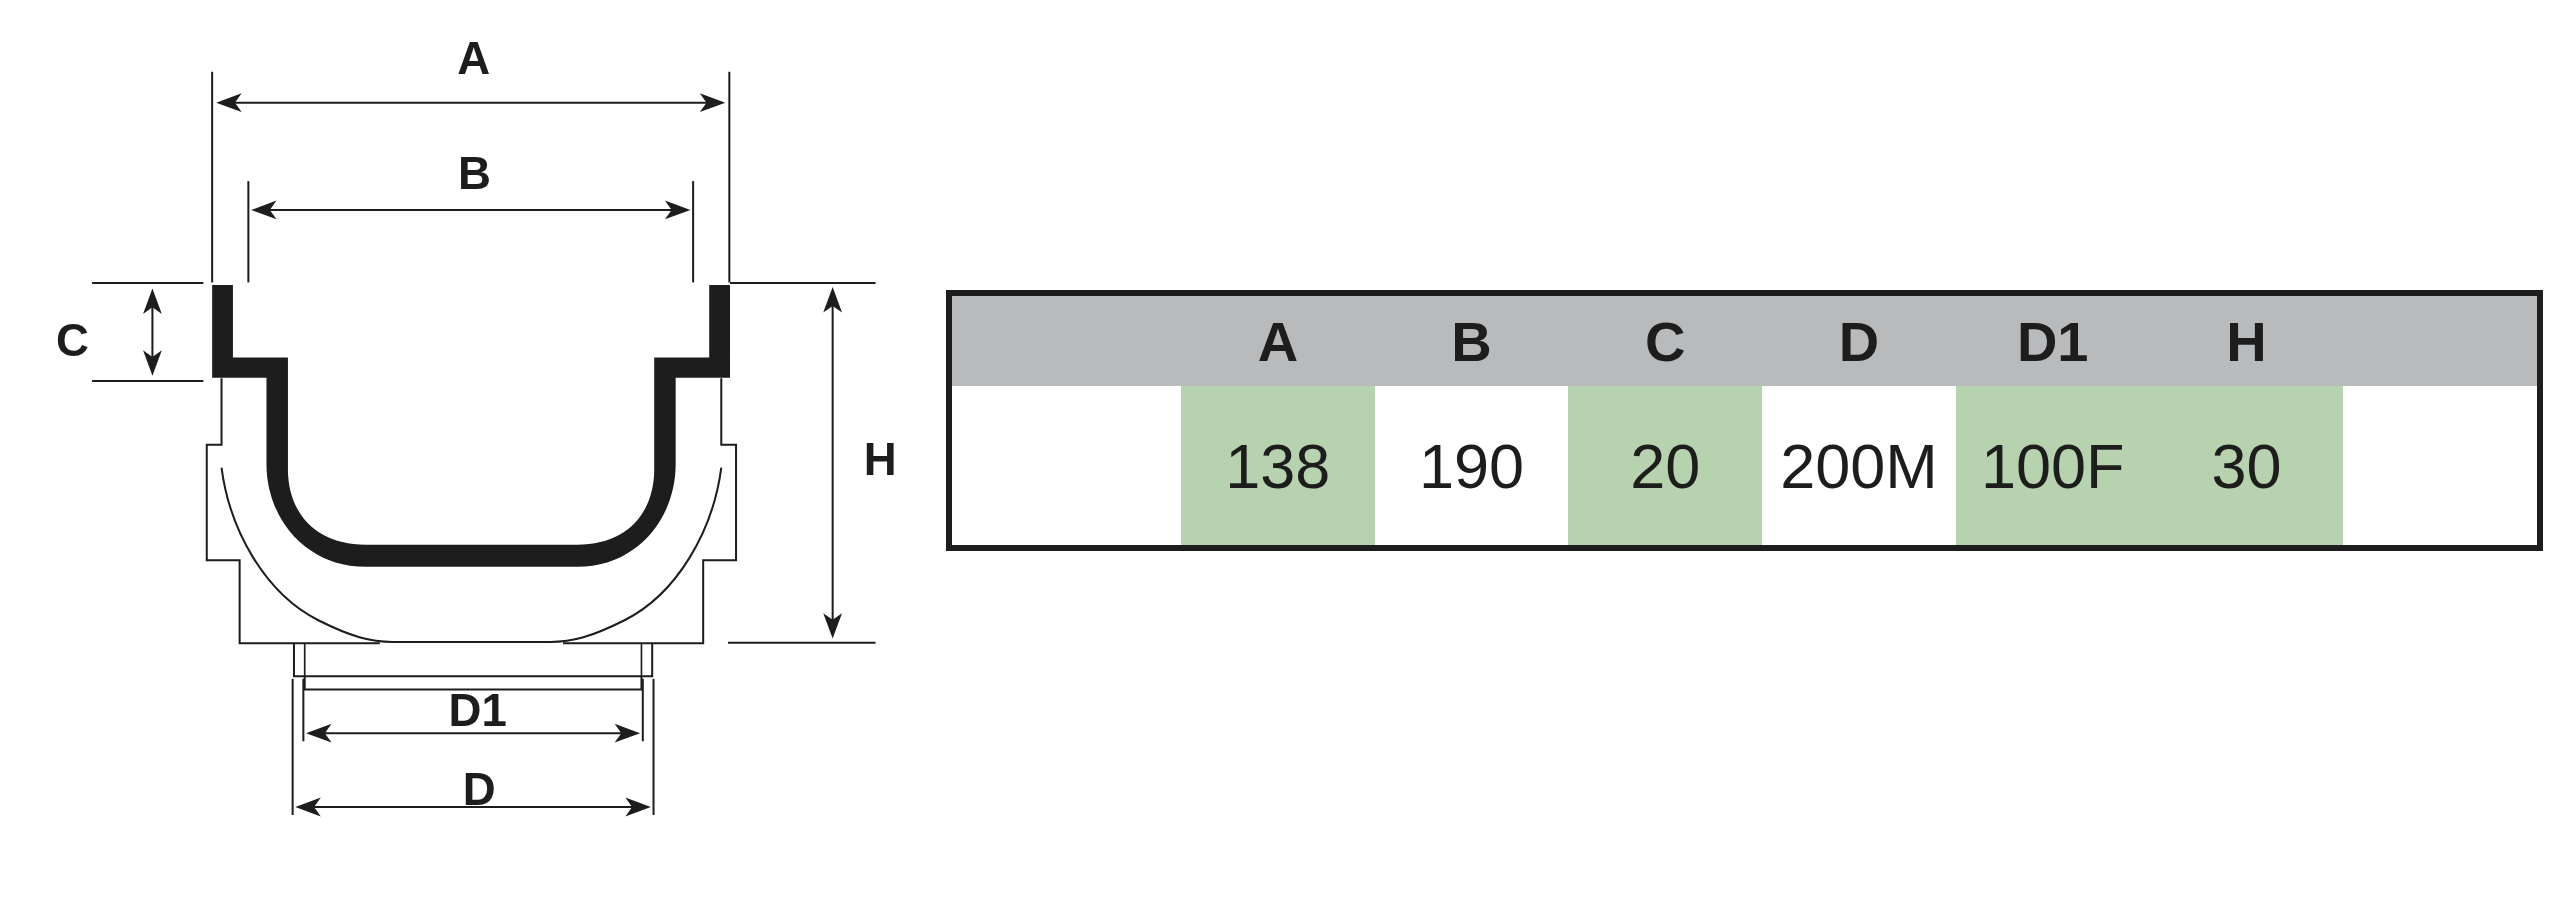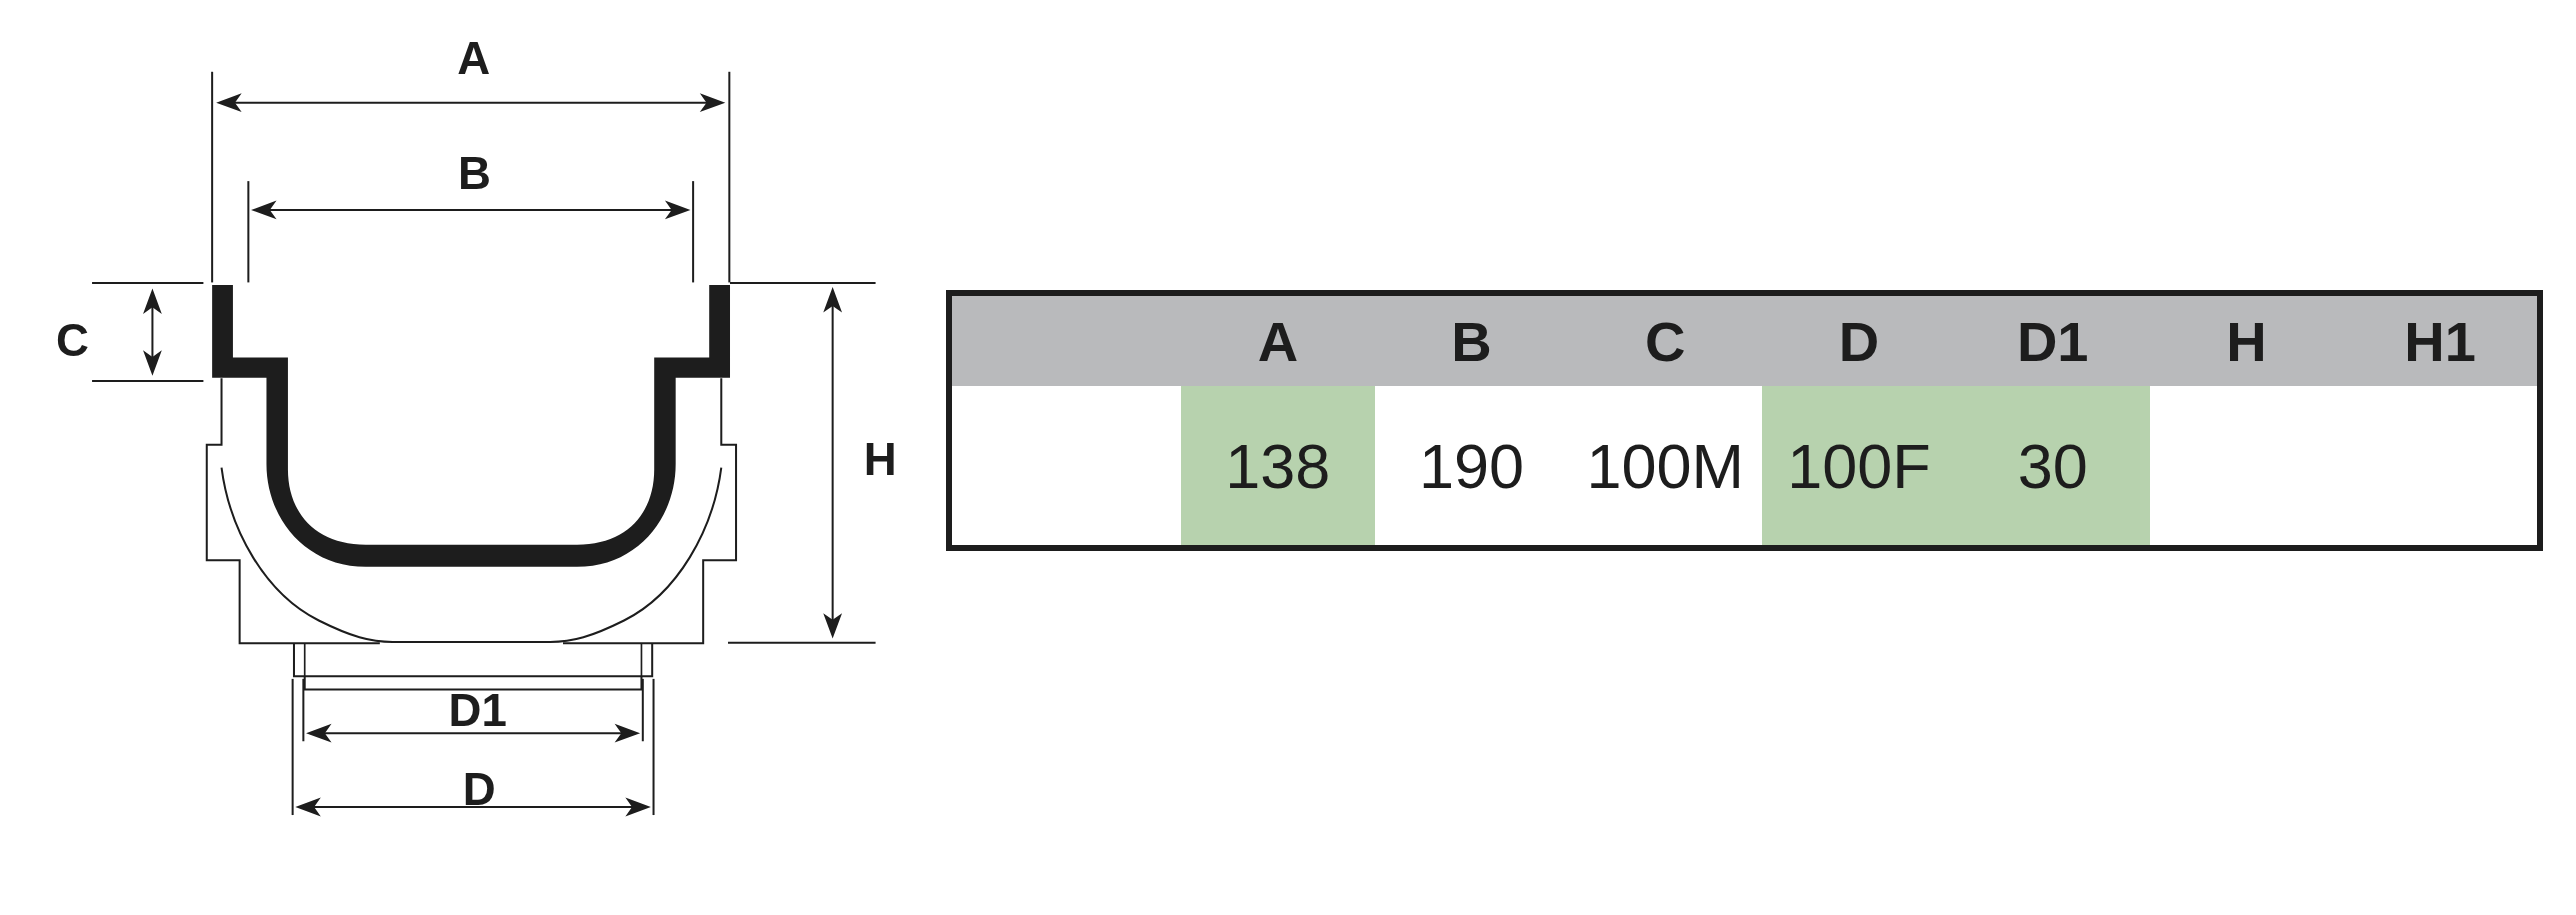--- a/index.html
+++ b/index.html
@@ -137,26 +137,26 @@
 
   <div class="dims-table">
     <div class="thead">
       <div class="cell"></div>
       <div class="cell">A</div>
       <div class="cell">B</div>
       <div class="cell">C</div>
       <div class="cell">D</div>
       <div class="cell">D1</div>
       <div class="cell">H</div>
-      <div class="cell">H1</div>
     </div>
     <div class="tbody">
       <div class="cell"></div>
       <div class="cell green">138</div>
       <div class="cell">190</div>
-      <div class="cell">100M</div>
+      <div class="cell green">20</div>
+      <div class="cell">200M</div>
       <div class="cell green">100F</div>
       <div class="cell green">30</div>
     </div>
   </div>
 
 </div>
 
 
 </body></html>

